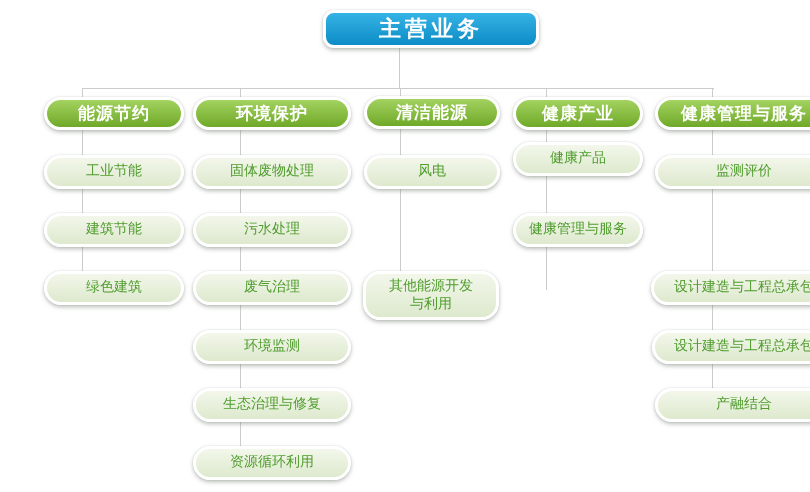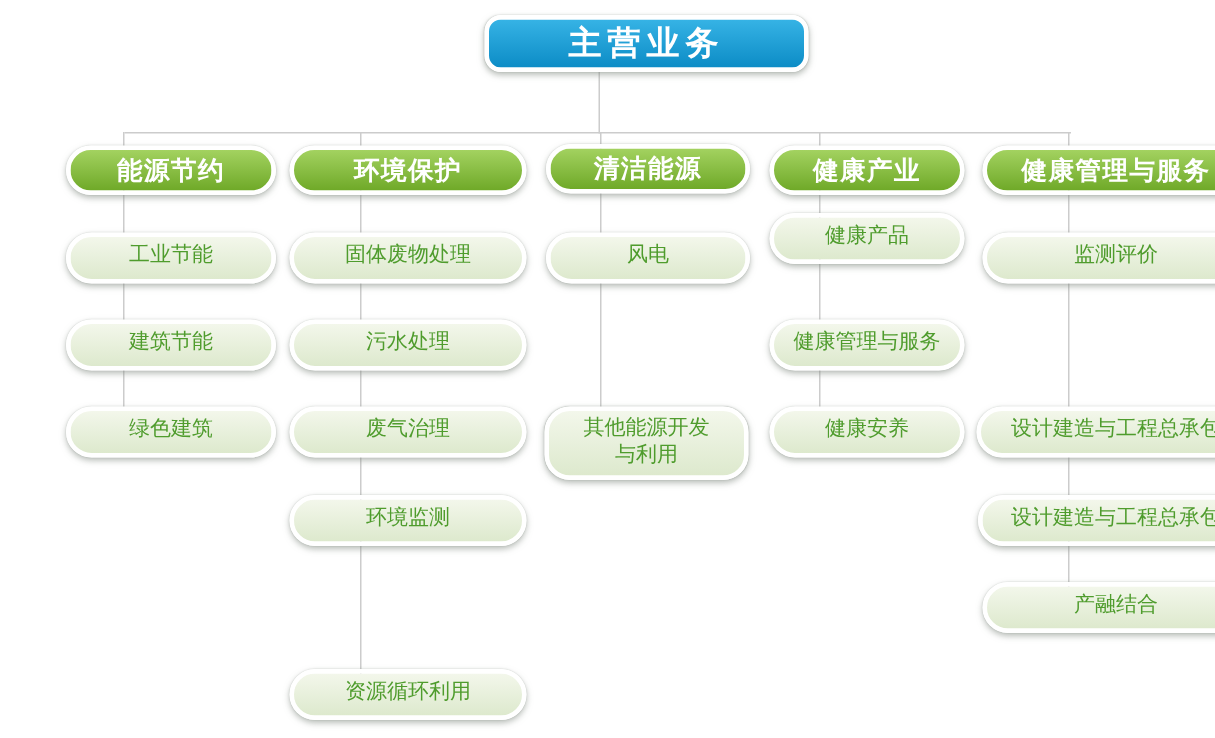--- a/index.html
+++ b/index.html
@@ -53,31 +53,31 @@
   <div class="node branch" style="left:13px;top:97px;width:140px;height:33px;">能源节约</div>
   <div class="node leaf" style="left:13px;top:155px;width:140px;height:34px;">工业节能</div>
   <div class="node leaf" style="left:13px;top:213px;width:140px;height:34px;">建筑节能</div>
   <div class="node leaf" style="left:13px;top:271px;width:140px;height:34px;">绿色建筑</div>
 
   <div class="node branch" style="left:162px;top:97px;width:158px;height:33px;">环境保护</div>
   <div class="node leaf" style="left:162px;top:155px;width:158px;height:34px;">固体废物处理</div>
   <div class="node leaf" style="left:162px;top:213px;width:158px;height:34px;">污水处理</div>
   <div class="node leaf" style="left:162px;top:271px;width:158px;height:34px;">废气治理</div>
   <div class="node leaf" style="left:162px;top:330px;width:158px;height:34px;">环境监测</div>
+  <div class="node leaf" style="left:162px;top:388px;width:158px;height:34px;">生态治理与修复</div>
   <div class="node leaf" style="left:162px;top:446px;width:158px;height:34px;">资源循环利用</div>
 
   <div class="node branch" style="left:333px;top:96px;width:136px;height:33px;">清洁能源</div>
   <div class="node leaf" style="left:333px;top:155px;width:136px;height:34px;">风电</div>
   <div class="node leaf" style="left:332px;top:271px;width:136px;height:49px;">其他能源开发
 与利用</div>
 
   <div class="node branch" style="left:482px;top:97px;width:130px;height:33px;">健康产业</div>
   <div class="node leaf" style="left:482px;top:142px;width:130px;height:34px;">健康产品</div>
   <div class="node leaf" style="left:482px;top:213px;width:130px;height:34px;">健康管理与服务</div>
-  <div class="node leaf" style="left:482px;top:271px;width:130px;height:34px;">健康安养</div>
 
   <div class="node branch" style="left:624px;top:97px;width:178px;height:33px;">健康管理与服务</div>
   <div class="node leaf" style="left:624px;top:155px;width:178px;height:34px;">监测评价</div>
   <div class="node leaf" style="left:620px;top:271px;width:186px;height:34px;">设计建造与工程总承包</div>
   <div class="node leaf" style="left:621px;top:330px;width:184px;height:34px;">设计建造与工程总承包</div>
   <div class="node leaf" style="left:624px;top:388px;width:178px;height:34px;">产融结合</div>
 
 </div>
 
 </body></html>

